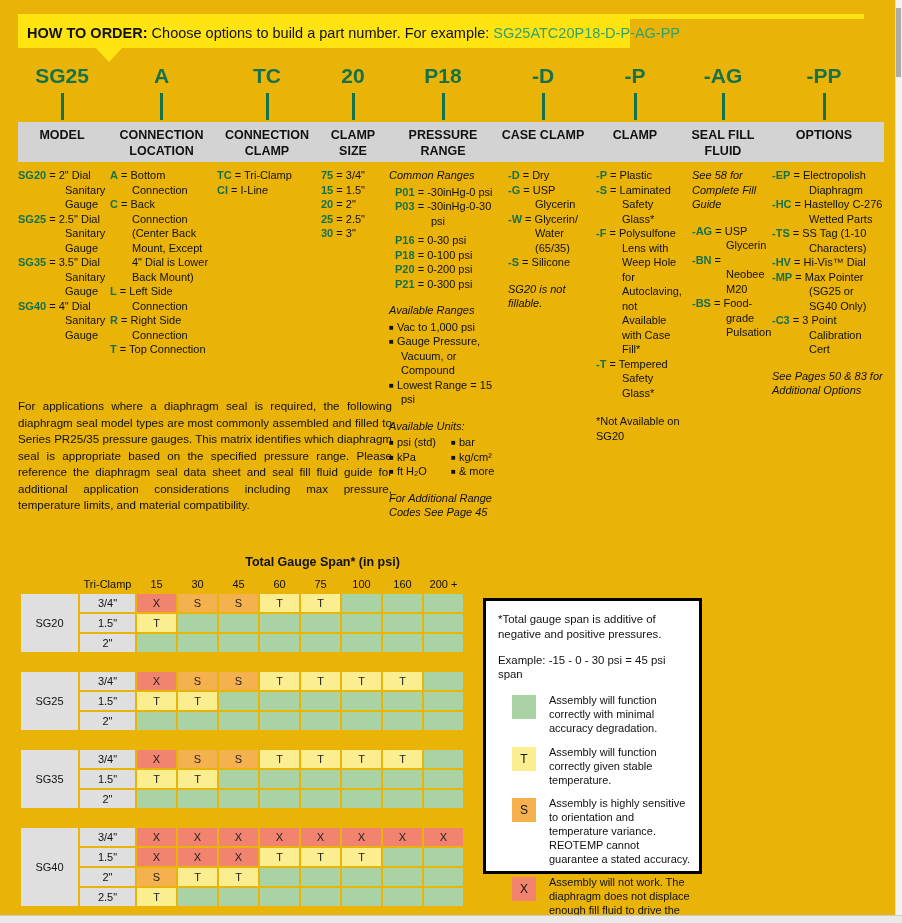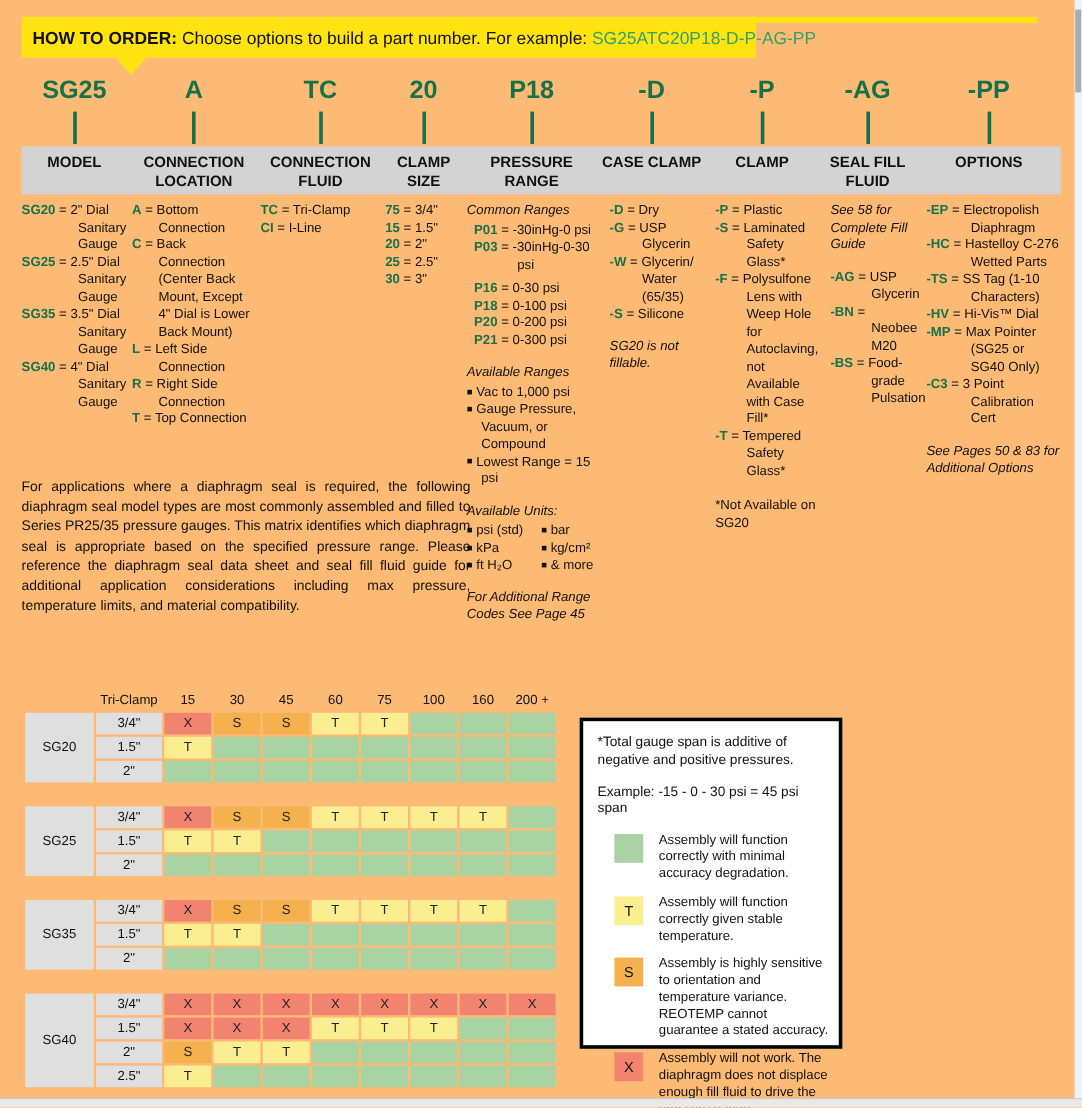--- a/index.html
+++ b/index.html
@@ -1,17 +1,17 @@
 <!DOCTYPE html>
 <html><head>
 <meta charset="utf-8">
 <style>
   html,body{margin:0;padding:0;}
   body{background:#fff;}
-  .page{position:relative;width:902px;height:923px;background:#fdba74;overflow:hidden;
+  .page{position:relative;width:902px;height:923px;background:#eab308;overflow:hidden;
         font-family:"Liberation Sans", sans-serif;color:#111;}
   
   .top-strip{position:absolute;left:18px;top:14px;width:846px;height:5px;background:var(--yellow);}
   .banner{position:absolute;left:18px;top:19px;width:612px;height:29px;background:var(--yellow);
           font-size:14.5px;line-height:29px;padding-left:9px;box-sizing:border-box;white-space:nowrap;}
   .banner .b-label{font-weight:bold;}
   .banner .b-example{color:var(--example-green);}
   .banner-pointer{position:absolute;left:95px;top:47px;width:0;height:0;
           border-left:14px solid transparent;border-right:14px solid transparent;
           border-top:15px solid var(--yellow);}
@@ -118,21 +118,21 @@
         <div class="pc-tick"></div>
       </div>
       <div class="pc-cell">
         <div class="pc-text">-PP</div>
         <div class="pc-tick"></div>
       </div>
     </div>
   <div class="grid headers">
       <div class="hdr-cell">MODEL</div>
       <div class="hdr-cell">CONNECTION LOCATION</div>
-      <div class="hdr-cell">CONNECTION FLUID</div>
+      <div class="hdr-cell">CONNECTION CLAMP</div>
       <div class="hdr-cell">CLAMP SIZE</div>
       <div class="hdr-cell">PRESSURE RANGE</div>
       <div class="hdr-cell">CASE CLAMP</div>
       <div class="hdr-cell">CLAMP</div>
       <div class="hdr-cell">SEAL FILL FLUID</div>
       <div class="hdr-cell">OPTIONS</div>
     </div>
   <div class="grid content">
       <div class="col col-model">
         <div class="item"><span class="code">SG20</span> = <span class="desc">2" Dial Sanitary Gauge</span></div>
@@ -211,20 +211,21 @@
         <div class="item"><span class="code">-MP</span> = <span class="desc">Max Pointer (SG25 or SG40 Only)</span></div>
         <div class="item"><span class="code">-C3</span> = <span class="desc">3 Point Calibration Cert</span></div>
         <div class="note">See Pages 50 &amp; 83 for Additional Options</div>
       </div>
     </div>
 
   <div class="guide">
     <p>For applications where a diaphragm seal is required, the following diaphragm seal model types are most commonly assembled and filled to Series PR25/35 pressure gauges. This matrix identifies which diaphragm seal is appropriate based on the specified pressure range. Please reference the diaphragm seal data sheet and seal fill fluid guide for additional application considerations including max pressure, temperature limits, and material compatibility.</p>
   </div>
 
+  <div class="span-title">Total Gauge Span* (in psi)</div>
   <div class="span-table">
       <div class="t-row t-head">
         <div class="t-spacer"></div>
         <div class="t-colhead">Tri-Clamp</div>
         <div class="t-colhead">15</div>
         <div class="t-colhead">30</div>
         <div class="t-colhead">45</div>
         <div class="t-colhead">60</div>
         <div class="t-colhead">75</div>
         <div class="t-colhead">100</div>

